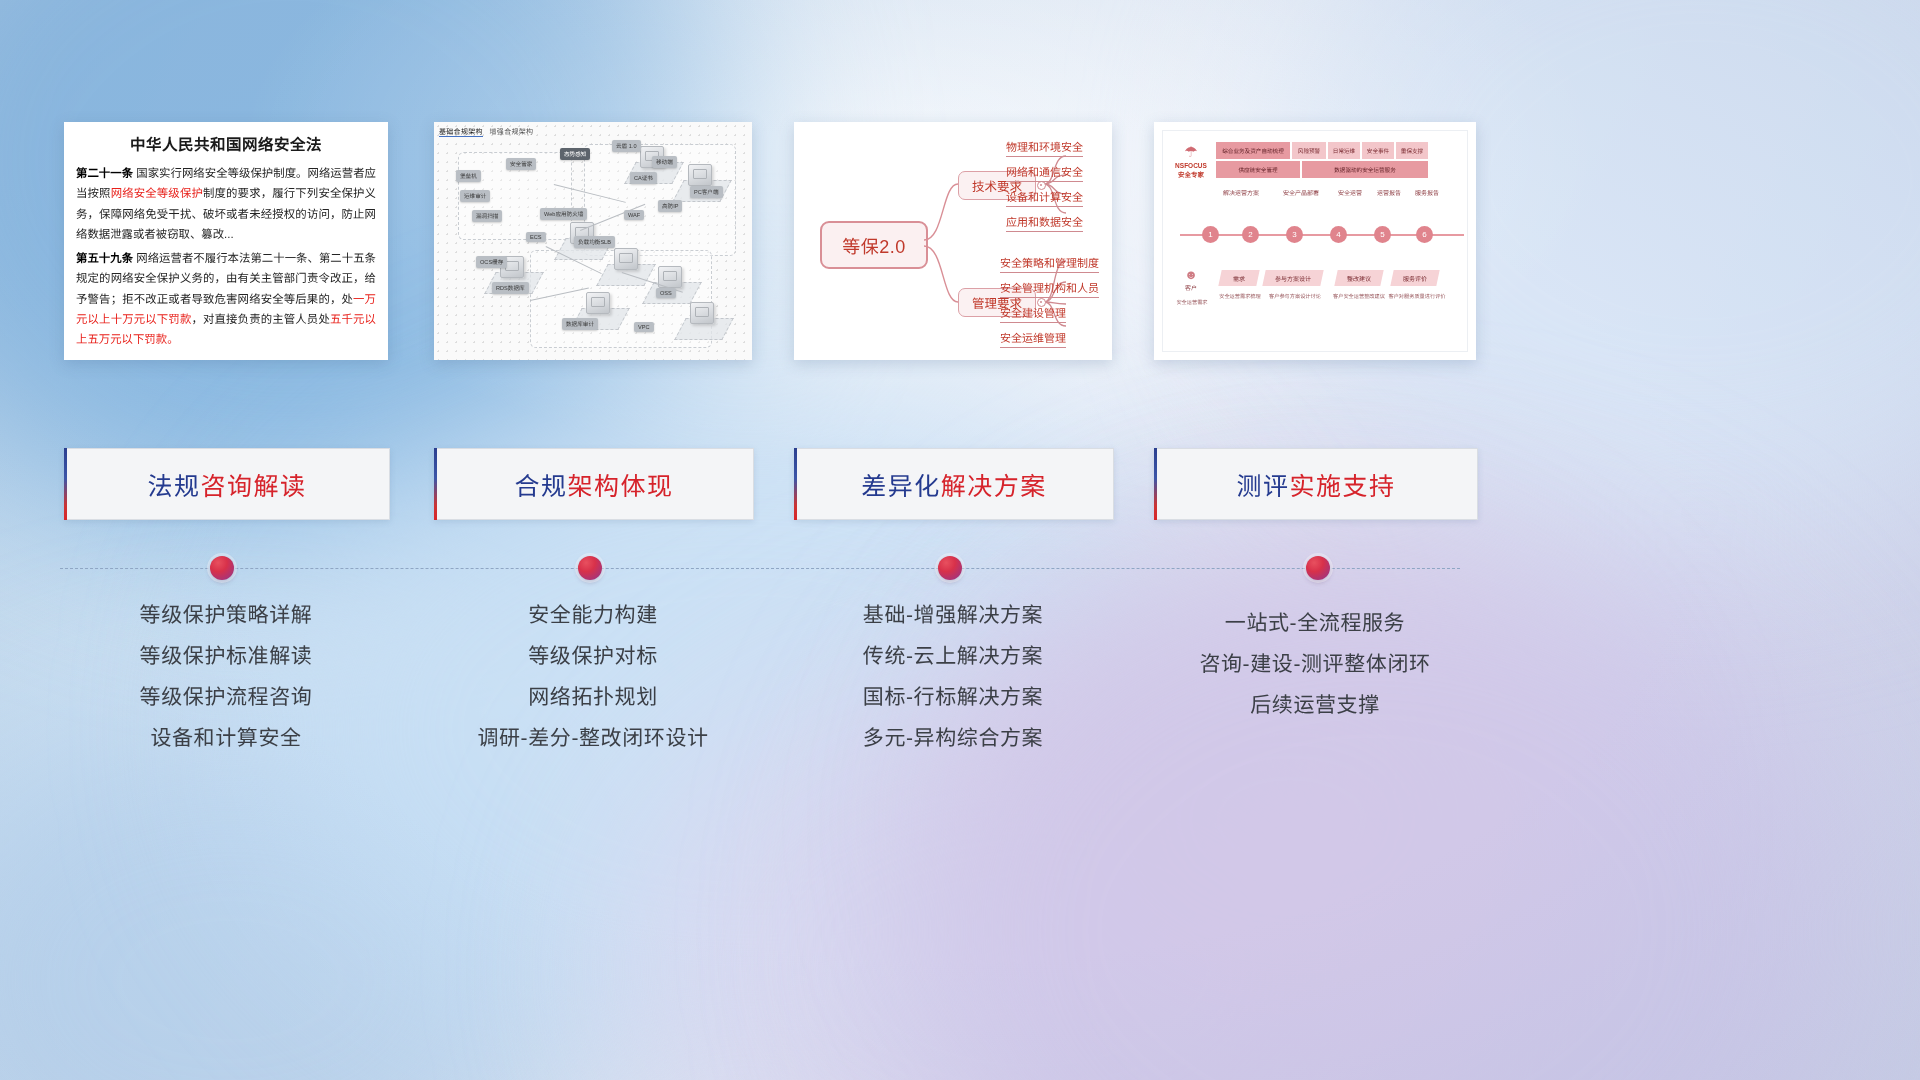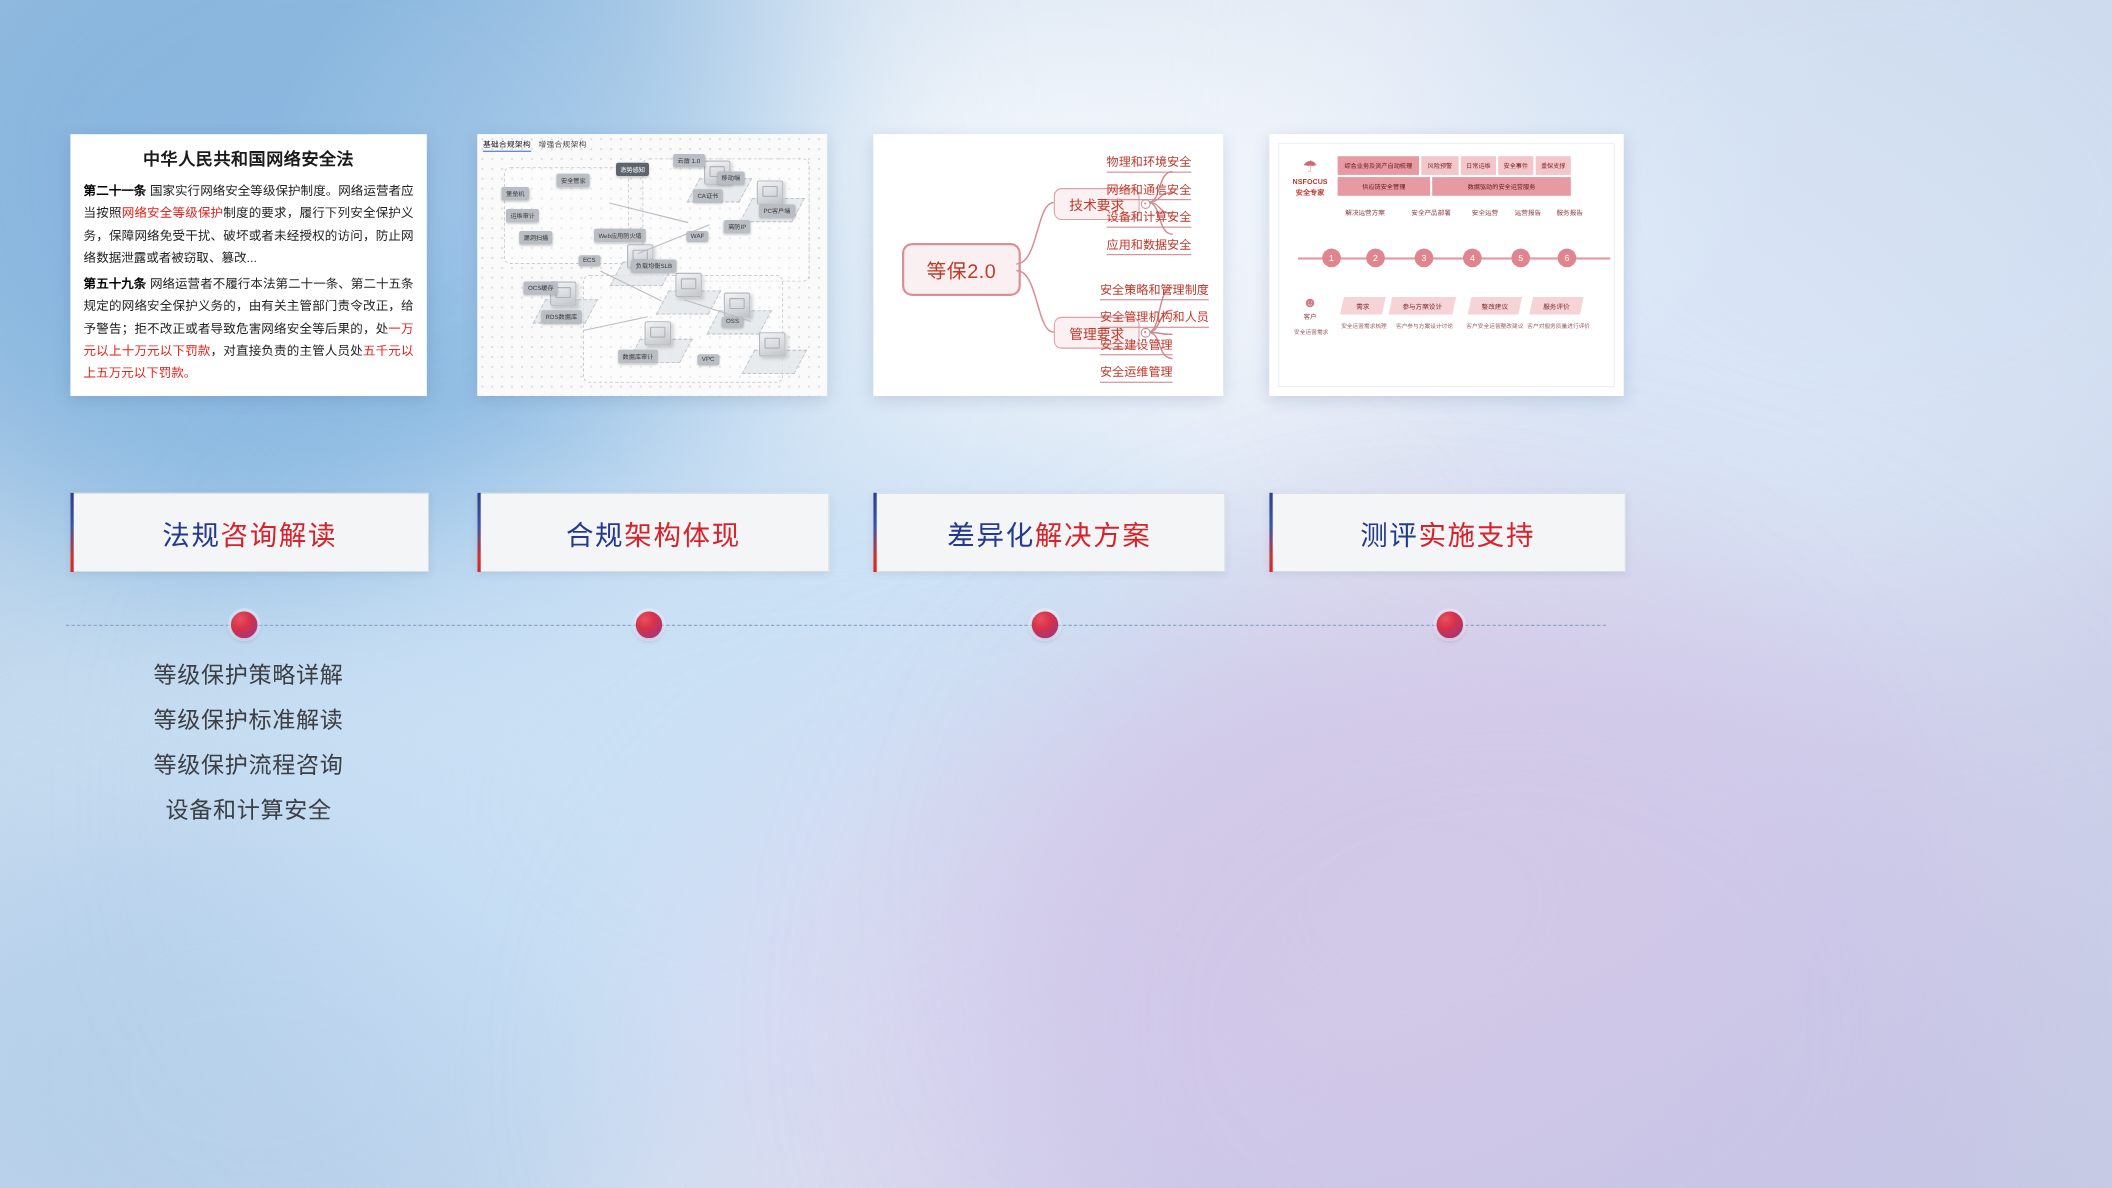--- a/index.html
+++ b/index.html
@@ -397,14 +397,31 @@
   <div class="bead b2"></div>
   <div class="bead b3"></div>
   <div class="bead b4"></div>
 
   <div class="col l1">
     <div class="it">等级保护策略详解</div>
     <div class="it">等级保护标准解读</div>
     <div class="it">等级保护流程咨询</div>
     <div class="it">设备和计算安全</div>
   </div>
+  <div class="col l2">
+    <div class="it">安全能力构建</div>
+    <div class="it">等级保护对标</div>
+    <div class="it">网络拓扑规划</div>
+    <div class="it">调研-差分-整改闭环设计</div>
+  </div>
+  <div class="col l3">
+    <div class="it">基础-增强解决方案</div>
+    <div class="it">传统-云上解决方案</div>
+    <div class="it">国标-行标解决方案</div>
+    <div class="it">多元-异构综合方案</div>
+  </div>
+  <div class="col l4">
+    <div class="it">一站式-全流程服务</div>
+    <div class="it">咨询-建设-测评整体闭环</div>
+    <div class="it">后续运营支撑</div>
+  </div>
 
 </div>
 
 </body></html>

